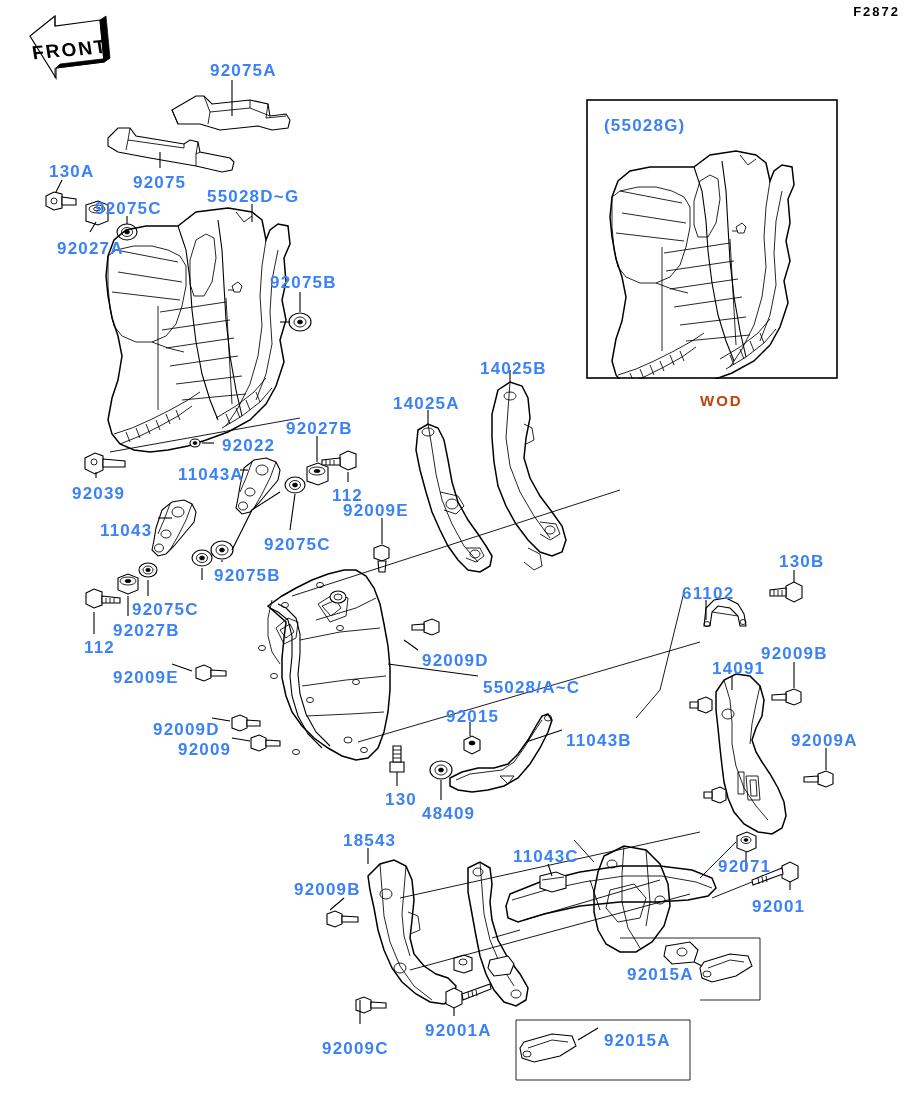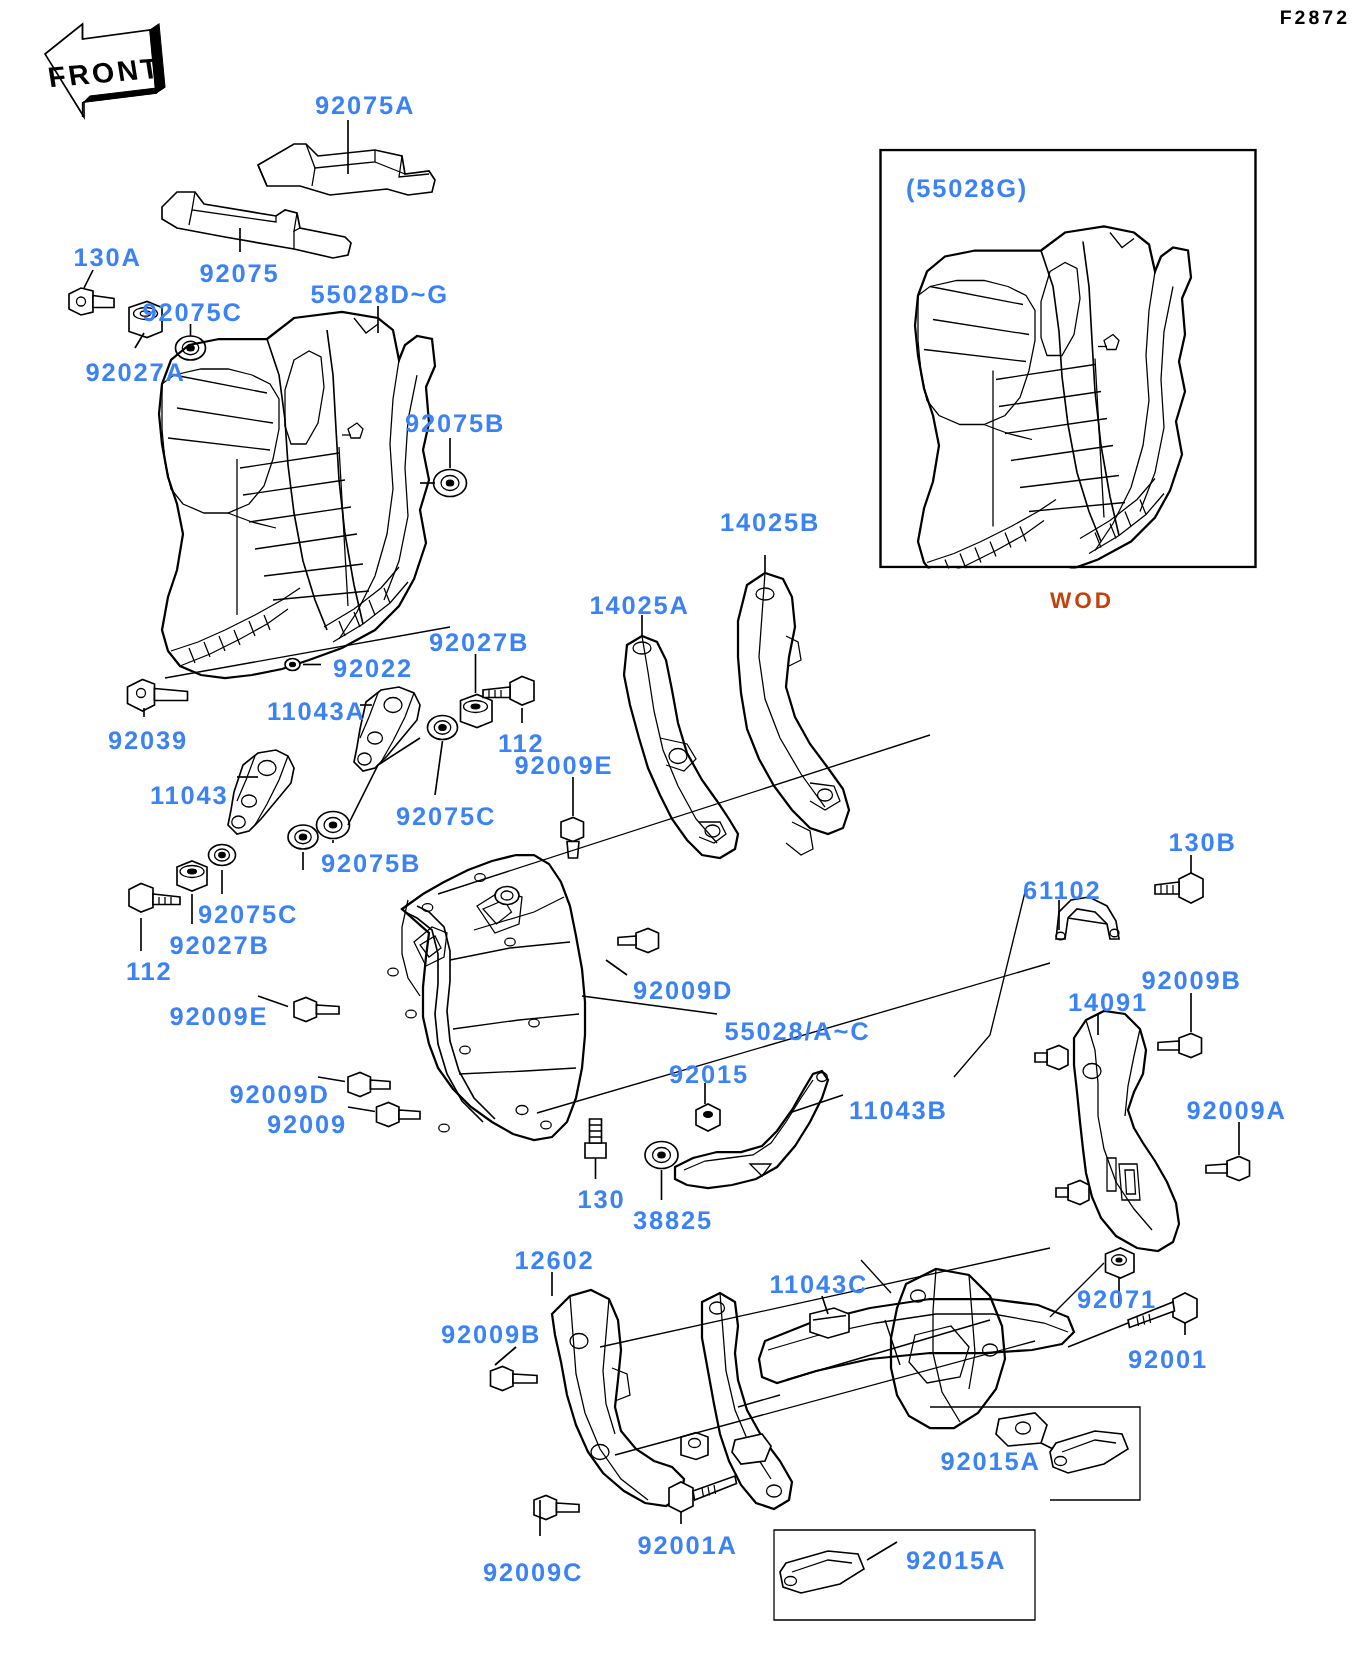--- a/index.html
+++ b/index.html
@@ -636,35 +636,35 @@
       <div class="lbl" style="left: 286px; top: 420px;">92027B</div>
       <div class="lbl" style="left: 332px; top: 487px;">112</div>
       <div class="lbl" style="left: 343px; top: 502px;">92009E</div>
       <div class="lbl" style="left: 264px; top: 536px;">92075C</div>
       <div class="lbl" style="left: 214px; top: 567px;">92075B</div>
       <div class="lbl" style="left: 132px; top: 601px;">92075C</div>
       <div class="lbl" style="left: 113px; top: 622px;">92027B</div>
       <div class="lbl" style="left: 84px; top: 639px;">112</div>
       <div class="lbl" style="left: 113px; top: 669px;">92009E</div>
       <div class="lbl" style="left: 393px; top: 395px;">14025A</div>
-      <div class="lbl" style="left: 480px; top: 340px;">14025B</div>
+      <div class="lbl" style="left: 480px; top: 360px;">14025B</div>
       <div class="lbl" style="left: 422px; top: 652px;">92009D</div>
       <div class="lbl" style="left: 483px; top: 679px;">55028/A~C</div>
       <div class="lbl" style="left: 446px; top: 708px;">92015</div>
       <div class="lbl" style="left: 566px; top: 732px; text-align: center;">11043B</div>
       <div class="lbl" style="left: 153px; top: 721px;">92009D</div>
       <div class="lbl" style="left: 178px; top: 741px;">92009</div>
       <div class="lbl" style="left: 385px; top: 791px;">130</div>
-      <div class="lbl" style="left: 422px; top: 805px;">38825</div>
+      <div class="lbl" style="left: 422px; top: 805px;">48409</div>
       <div class="lbl" style="left: 779px; top: 553px;">130B</div>
       <div class="lbl" style="left: 682px; top: 585px;">61102</div>
       <div class="lbl" style="left: 761px; top: 645px;">92009B</div>
       <div class="lbl" style="left: 712px; top: 660px;">14091</div>
       <div class="lbl" style="left: 791px; top: 732px; text-align: right;">92009A</div>
-      <div class="lbl" style="left: 343px; top: 832px;">12602</div>
+      <div class="lbl" style="left: 343px; top: 832px;">18543</div>
       <div class="lbl" style="left: 513px; top: 848px;">11043C</div>
       <div class="lbl" style="left: 294px; top: 881px;">92009B</div>
       <div class="lbl" style="left: 718px; top: 858px;">92071</div>
       <div class="lbl" style="left: 752px; top: 898px;">92001</div>
       <div class="lbl" style="left: 627px; top: 966px;">92015A</div>
       <div class="lbl" style="left: 322px; top: 1040px;">92009C</div>
       <div class="lbl" style="left: 425px; top: 1022px;">92001A</div>
       <div class="lbl" style="left: 604px; top: 1032px;">92015A</div>
     </div>
 

